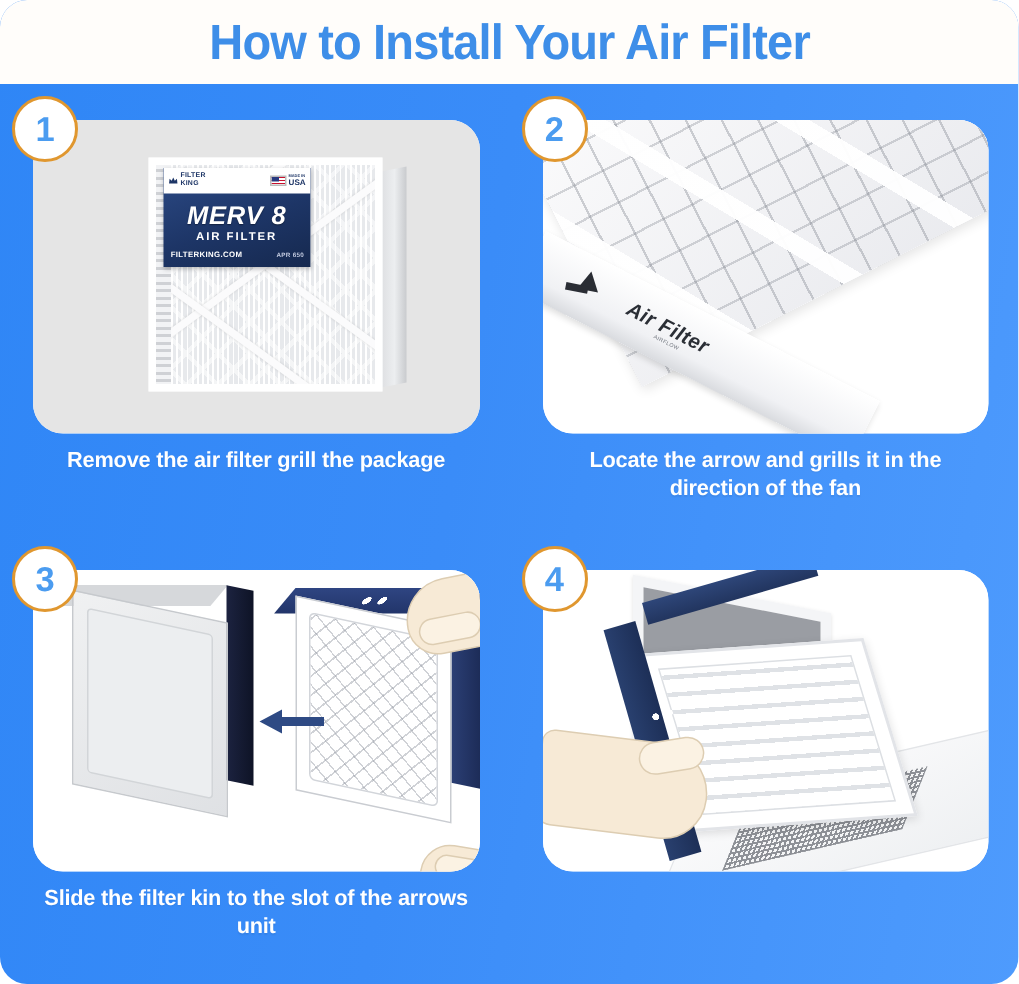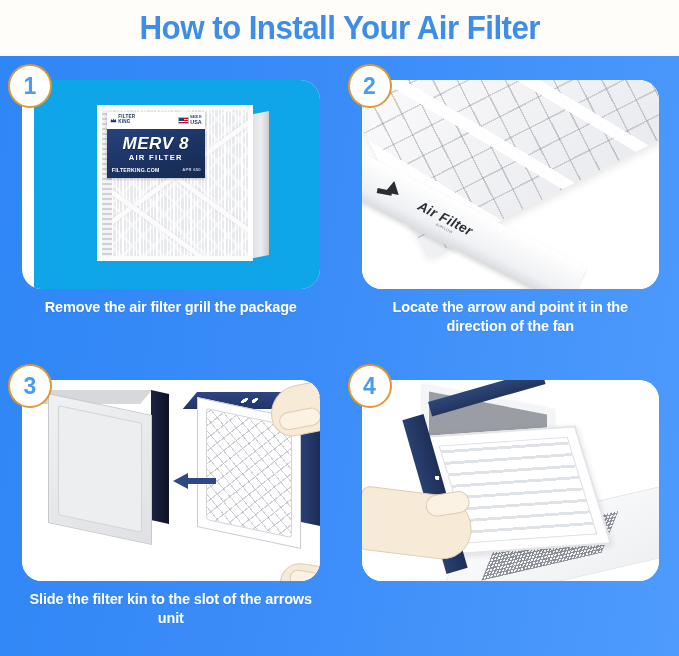--- a/index.html
+++ b/index.html
@@ -5,20 +5,21 @@
   html,body{margin:0;padding:0;}
   body{
     width:679px;height:656px;overflow:hidden;
     font-family:"Liberation Sans", sans-serif;
     background:#ffffff;
   }
   #page{
     position:relative;width:679px;height:656px;
     background:linear-gradient(100deg,#2f86f6 0%,#3a8cf8 45%,#4e9bfd 100%);
     overflow:hidden;
+    border-radius:18px;
   }
   
   #header{
     position:absolute;left:0;top:0;width:679px;height:56px;
     background:#fffdfa;display:flex;align-items:center;justify-content:center;
   }
   #title{
     font-family:"Liberation Sans", sans-serif;
     font-weight:bold;font-size:33px;letter-spacing:-0.6px;
     color:#3e8ee8;white-space:nowrap;
@@ -45,21 +46,21 @@
     font-size:23px;font-weight:bold;color:#4b9cf0;line-height:1;
     font-family:"Liberation Sans", sans-serif;
   }
   .caption{
     margin-top:9px;text-align:center;color:#ffffff;
     font-size:14.5px;font-weight:bold;line-height:1.28;
     padding:0 6px;letter-spacing:-0.15px;
     text-shadow:0 1px 1px rgba(0,0,0,.07);
   }
   
-  .p1{position:absolute;left:12px;top:0;width:100%;height:100%;background:#0ea5e9;}
+  .p1{position:absolute;left:0;top:0;width:100%;height:100%;background:#e5e5e5;padding-left:28px;}
   .filter-photo{
     position:absolute;left:50%;top:50%;transform:translate(-50%,-50%);
     width:172px;height:160px;
   }
   .f-side{
     position:absolute;right:0;top:8px;width:20px;height:144px;
     background:linear-gradient(90deg,#d9dadd,#eceef0 60%,#c9cbce);
     transform:skewY(-11deg);
   }
   .f-face{
@@ -408,21 +409,21 @@
             </div>
             <div class="rail">
               <div class="rail-arrow"></div>
               <div class="rail-arrow-tail"></div>
               <div class="rail-txt">Air Filter</div>
               <div class="rail-sub">AIRFLOW</div>
             </div>
           </div>
         </div>
       </div>
-      <div class="caption">Locate the arrow and point it in the direction of the fan</div>
+      <div class="caption">Locate the arrow and grills it in the direction of the fan</div>
     </div>
 
     <div class="step tall">
       <div class="badge">
         <span>3</span>
       </div>
       <div class="card">
         <div class="p3">
           <div class="unit">
             <div class="unit-top"></div>

